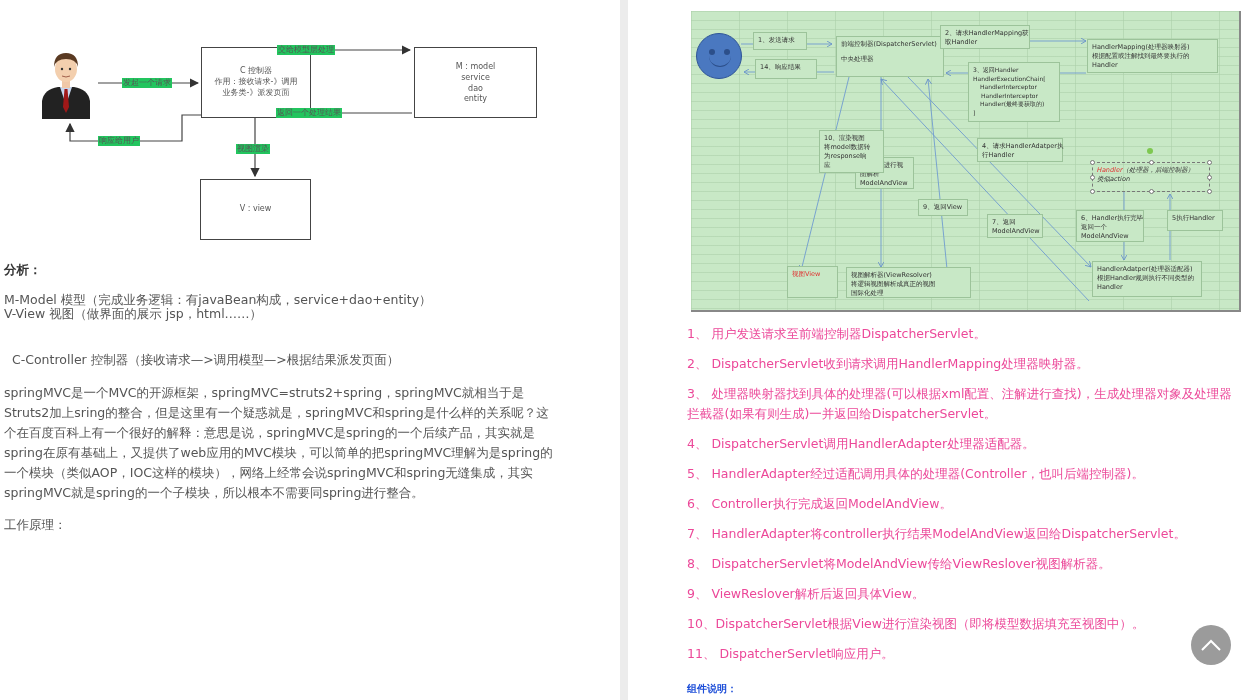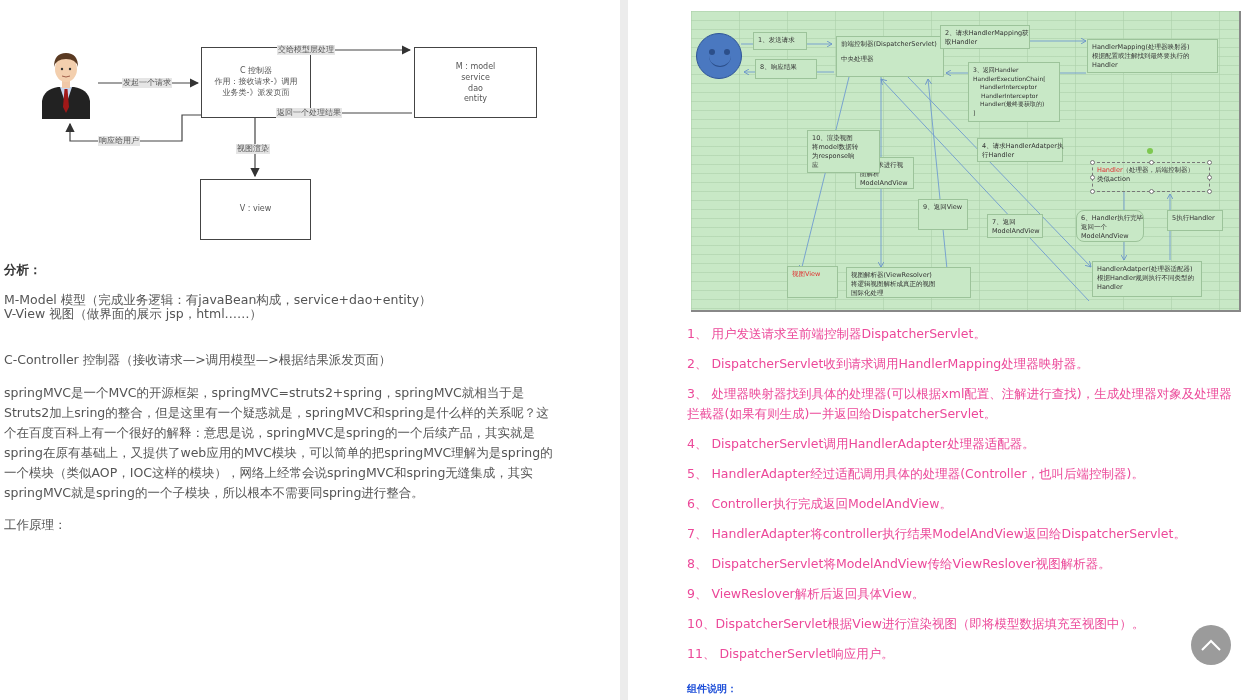--- a/index.html
+++ b/index.html
@@ -6,21 +6,21 @@
     html, body { width: 1245px; height: 700px; overflow: hidden; background: #fff; }
     body { font-family: "DejaVu Sans", "Liberation Sans", sans-serif; color: #444; position: relative; }
 
     .left-pane { position: absolute; left: 0; top: 0; width: 620px; height: 700px; background: #fff; }
     .divider { position: absolute; left: 620px; top: 0; width: 8px; height: 700px; background: #ececec; }
     .right-pane { position: absolute; left: 628px; top: 0; width: 617px; height: 700px; background: #fff; }
 
     
     .mvc { position: absolute; left: 0; top: 0; width: 620px; height: 250px; }
     .mvc .box { position: absolute; border: 1.5px solid #444; background: #fff; font-size: 8px; color: #555; text-align: center; display: flex; flex-direction: column; align-items: center; justify-content: center; line-height: 1.35; }
-    .mvc .lbl { position: absolute; font-size: 8px; color: #555; background: #e5e5e5; white-space: nowrap; padding: 0 1px; line-height: 10px; text-align: right; }
+    .mvc .lbl { position: absolute; font-size: 8px; color: #555; background: #22c55e; white-space: nowrap; padding: 0 1px; line-height: 10px; text-align: right; }
     .avatar { position: absolute; left: 38px; top: 45px; width: 44px; height: 74px; }
 
     .text-block { position: absolute; left: 4px; font-size: 12.5px; color: #555; line-height: 20px; width: 560px; }
     .text-block.bold { font-weight: bold; color: #333; }
 
     
     .flow { position: absolute; left: 691px; top: 11px; width: 550px; height: 301px; background-color: #c8e8c6;
       background-image:
         linear-gradient(to right, rgba(170,205,168,0.55) 1px, transparent 1px),
         linear-gradient(to bottom, rgba(170,205,168,0.55) 1px, transparent 1px);
@@ -92,21 +92,21 @@
     <span class="lbl" style="left:122px;top:78px;">发起一个请求</span>
     <span class="lbl" style="left:277px;top:45px;">交给模型层处理</span>
     <span class="lbl" style="left:276px;top:108px;">返回一个处理结果</span>
     <span class="lbl" style="left:236px;top:144px;">视图渲染</span>
     <span class="lbl" style="left:98px;top:136px;">响应给用户</span>
   </div>
 
   <div class="text-block bold" style="top:260px;">分析：</div>
   <div class="text-block" style="top:290px;">M-Model 模型（完成业务逻辑：有javaBean构成，service+dao+entity）</div>
   <div class="text-block" style="top:304px;">V-View 视图（做界面的展示 jsp，html……）</div>
-  <div class="text-block" style="top:350px;">C-Controller 控制器（接收请求—&gt;调用模型—&gt;根据结果派发页面）</div>
+  <div class="text-block" style="top:350px;margin-left:8px;">C-Controller 控制器（接收请求—&gt;调用模型—&gt;根据结果派发页面）</div>
   <div class="text-block" style="top:383px;width:556px;">springMVC是一个MVC的开源框架，springMVC=struts2+spring，springMVC就相当于是Struts2加上sring的整合，但是这里有一个疑惑就是，springMVC和spring是什么样的关系呢？这个在百度百科上有一个很好的解释：意思是说，springMVC是spring的一个后续产品，其实就是spring在原有基础上，又提供了web应用的MVC模块，可以简单的把springMVC理解为是spring的一个模块（类似AOP，IOC这样的模块），网络上经常会说springMVC和spring无缝集成，其实springMVC就是spring的一个子模块，所以根本不需要同spring进行整合。</div>
   <div class="text-block" style="top:515px;">工作原理：</div>
 </div>
 
 <div class="divider"></div>
 
 <div class="right-pane"></div>
 
 <div class="flow">
   <svg width="550" height="301" style="position:absolute;left:0;top:0">
@@ -130,21 +130,21 @@
     </g>
   </svg>
 
   <div class="smiley">
     <span class="eye" style="left:12px;"></span>
     <span class="eye" style="left:27px;"></span>
     <span class="mouth"></span>
   </div>
 
   <div class="fbox" style="left:62px;top:21px;width:54px;height:18px;">1、发送请求</div>
-  <div class="fbox" style="left:64px;top:48px;width:62px;height:20px;">8、响应结果</div>
+  <div class="fbox" style="left:64px;top:48px;width:62px;height:20px;">14、响应结果</div>
 
   <div class="fbox" style="left:145px;top:25px;width:108px;height:41px;">
     <div>前端控制器(DispatcherServlet)</div>
     <div style="height:6px"></div>
     <div>中央处理器</div>
   </div>
 
   <div class="fbox" style="left:249px;top:14px;width:90px;height:24px;">
     <div>2、请求HandlerMapping获</div>
     <div>取Handler</div>
@@ -164,38 +164,38 @@
     <div style="padding-left:7px">   Handler(最终要获取的)</div>
     <div>]</div>
   </div>
 
   <div class="fbox" style="left:286px;top:127px;width:86px;height:24px;">
     <div>4、请求HandlerAdatper执</div>
     <div>行Handler</div>
   </div>
 
   <div class="handler-sel" style="left:401px;top:151px;width:118px;height:30px;">
-    <div style="font-size:6.5px;line-height:9px;color:#333;padding:3px 4px;white-space:nowrap;">
+    <div style="font-size:6.5px;line-height:9px;color:#333;padding:3px 4px;white-space:nowrap;font-style:italic;">
       <span class="red">Handler</span><span>（处理器，后端控制器）</span>
       <div>类似action</div>
     </div>
     <span class="handle" style="left:-3px;top:-3px;"></span>
     <span class="handle" style="left:56px;top:-3px;"></span>
     <span class="handle" style="right:-3px;top:-3px;"></span>
     <span class="handle" style="left:-3px;top:12px;"></span>
     <span class="handle" style="right:-3px;top:12px;"></span>
     <span class="handle" style="left:-3px;bottom:-3px;"></span>
     <span class="handle" style="left:56px;bottom:-3px;"></span>
     <span class="handle" style="right:-3px;bottom:-3px;"></span>
   </div>
   <div class="rot-handle" style="left:456px;top:137px;"></div>
 
   <div class="fbox" style="left:476px;top:199px;width:56px;height:21px;">5执行Handler</div>
 
-  <div class="fbox" style="left:385px;top:199px;width:68px;height:32px;border-radius:8px;">
+  <div class="fbox" style="left:385px;top:199px;width:68px;height:32px;">
     <div>6、Handler执行完毕</div>
     <div>返回一个</div>
     <div>ModelAndView</div>
   </div>
 
   <div class="fbox" style="left:401px;top:250px;width:110px;height:36px;">
     <div>HandlerAdatper(处理器适配器)</div>
     <div>根据Handler规则执行不同类型的</div>
     <div>Handler</div>
   </div>
@@ -204,23 +204,23 @@
     <div>7、返回</div>
     <div>ModelAndView</div>
   </div>
 
   <div class="fbox" style="left:164px;top:146px;width:59px;height:32px;">
     <div>8、请求进行视</div>
     <div>图解析</div>
     <div>ModelAndView</div>
   </div>
 
-  <div class="fbox" style="left:227px;top:188px;width:50px;height:31px;">9、返回View</div>
-
-  <div class="fbox" style="left:116px;top:119px;width:73px;height:43px;">
+  <div class="fbox" style="left:227px;top:188px;width:50px;height:17px;">9、返回View</div>
+
+  <div class="fbox" style="left:128px;top:119px;width:65px;height:43px;">
     <div>10、渲染视图</div>
     <div>将model数据转</div>
     <div>为response响</div>
     <div>应</div>
   </div>
 
   <div class="fbox" style="left:96px;top:255px;width:51px;height:32px;">
     <span class="red">视图View</span>
   </div>
 

